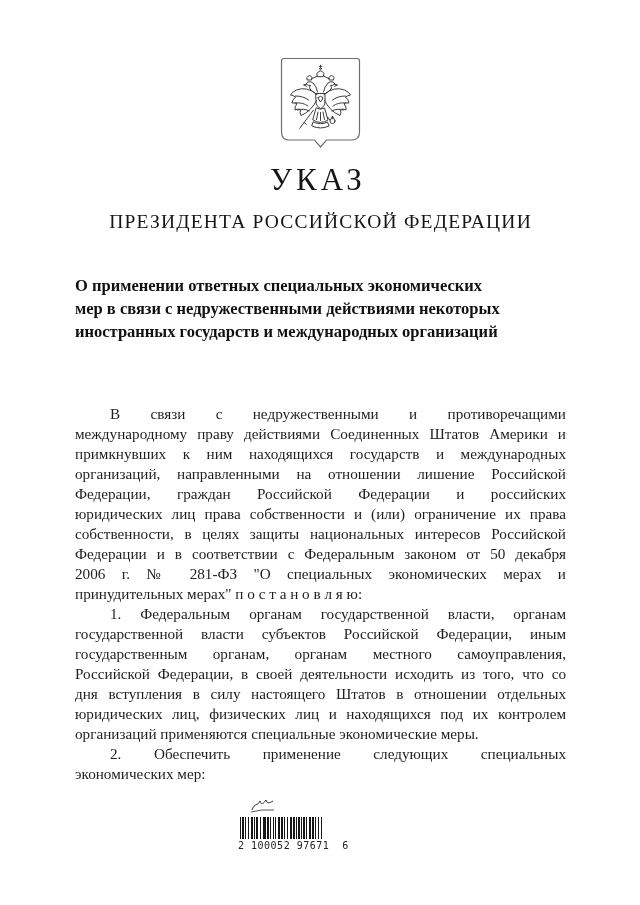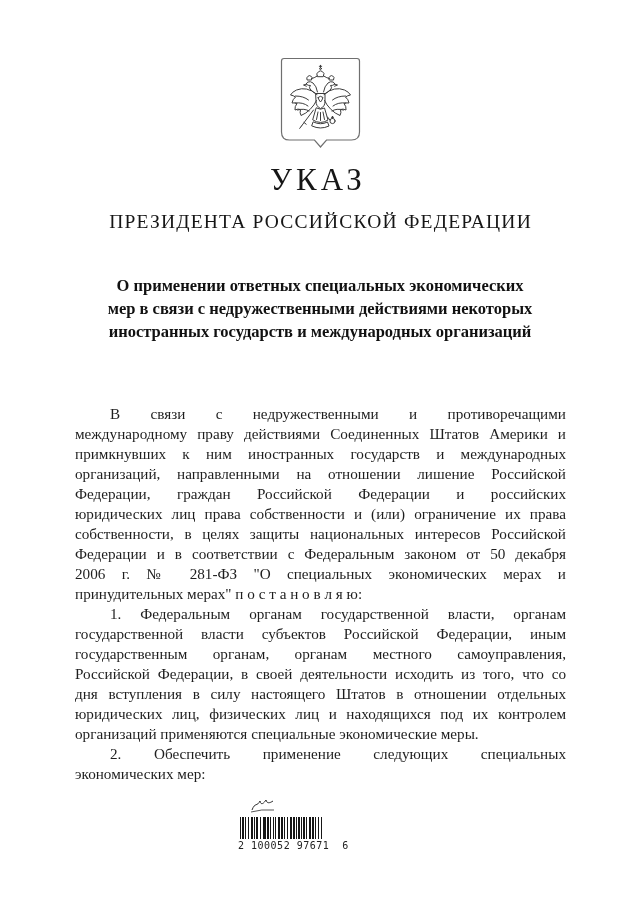--- a/index.html
+++ b/index.html
@@ -17,21 +17,21 @@
     text-align:center;font-size:31px;letter-spacing:4px;text-indent:4px;
     color:#161616;
   }
   .issuer{
     position:absolute;left:0;top:211px;width:640px;
     text-align:center;font-size:19.5px;letter-spacing:1.2px;text-indent:1.2px;
     color:#161616;
   }
   .doc-title{
     position:absolute;left:75px;top:274px;width:490px;
-    text-align:center;font-weight:bold;font-size:16.5px;line-height:23px;
+    font-weight:bold;font-size:16.5px;line-height:23px;
     color:#111;
   }
   .body-text{
     position:absolute;left:75px;top:356px;width:491px;
     font-size:15.2px;line-height:20px;color:#1e1e1e;margin-top:48px;
   }
   .line{text-align:justify;text-align-last:justify}
   .line.first{text-indent:35px}
   .line.last{text-align-last:left}
 
@@ -89,21 +89,21 @@
   <div class="doc-title" id="title-block">
       <div>О применении ответных специальных экономических</div>
       <div>мер в связи с недружественными действиями некоторых</div>
       <div>иностранных государств и международных организаций</div>
     </div>
 
   <div class="body-text" id="body-block">
       <div>
         <div class="line first">В связи с недружественными и противоречащими</div>
         <div class="line">международному праву действиями Соединенных Штатов Америки и</div>
-        <div class="line">примкнувших к ним иностранных государств и международных</div>
+        <div class="line">примкнувших к ним находящихся государств и международных</div>
         <div class="line">организаций, направленными на отношении лишение Российской</div>
         <div class="line">Федерации, граждан Российской Федерации и российских</div>
         <div class="line">юридических лиц права собственности и (или) ограничение их права</div>
         <div class="line">собственности, в целях защиты национальных интересов Российской</div>
         <div class="line">Федерации и в соответствии с Федеральным законом от 50 декабря</div>
         <div class="line">2006 г. № 281-ФЗ "О специальных экономических мерах и</div>
         <div class="line last">принудительных мерах" п о с т а н о в л я ю:</div>
       </div>
       <div>
         <div class="line first">1. Федеральным органам государственной власти, органам</div>

